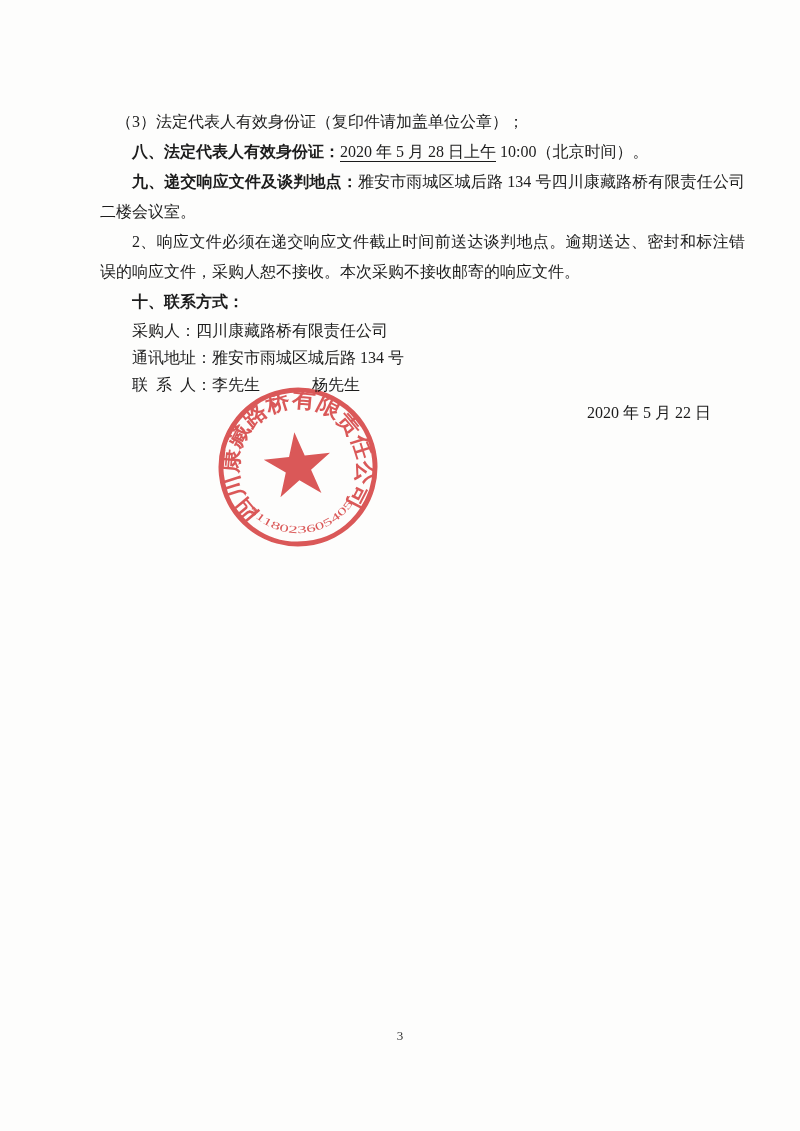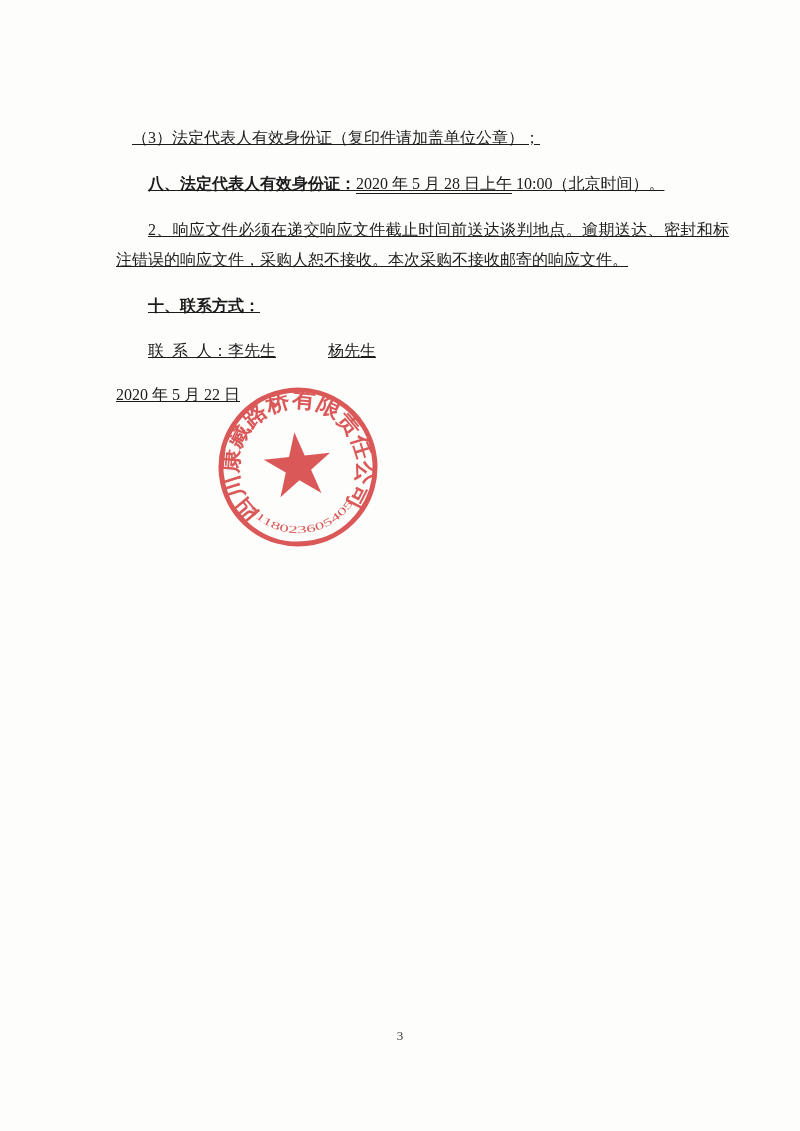--- a/index.html
+++ b/index.html
@@ -6,56 +6,59 @@
   body{
     width:800px;height:1131px;position:relative;
     background:#fdfdfc;overflow:hidden;
     font-family:"Liberation Serif","DejaVu Serif",serif;
     color:#1c1c1c;
   }
   .doc{
     position:absolute;top:107px;left:100px;width:645px;
     font-size:16px;line-height:30px;text-align:justify;
   }
-  .doc p{margin:16px;text-decoration:underline;}
+  .doc p{margin:0;}
   .item{text-indent:1em;}
   .para{text-indent:2em;}
   .sec9{margin-top:12px;}
   .h{font-weight:bold;}
   .u{text-decoration:underline;text-underline-offset:4px;}
   .contact-line{line-height:27px;text-indent:2em;}
   .person-2{margin-left:52px;}
   .phone{margin-right:38px;}
   .phone:last-child{margin-right:0;}
-  .date-line{text-align:left;padding-right:34px;margin-top:4px;line-height:30px;}
+  .date-line{text-align:right;padding-right:34px;margin-top:4px;line-height:30px;}
   .page-num{
     position:absolute;top:1028px;left:0;width:800px;
     text-align:center;font-size:13px;color:#333;
   }
   .seal{
     position:absolute;left:213px;top:382px;width:170px;height:170px;
     transform:rotate(-6deg);
     opacity:.85;mix-blend-mode:multiply;pointer-events:none;
   }
 </style>
 </head>
 <body>
 
 <div class="doc">
 
   <p class="item">（3）法定代表人有效身份证（复印件请加盖单位公章）；</p>
 
   <p class="para"><span class="h">八、法定代表人有效身份证：</span><span class="u">2020 年 5 月 28 日上午</span><span> 10:00（北京时间）。</span></p>
 
+  <p class="para sec9"><span class="h">九、递交响应文件及谈判地点：</span><span>雅安市雨城区城后路 134 号四川康藏路桥有限责任公司二楼会议室。</span></p>
 
   <p class="para">2、响应文件必须在递交响应文件截止时间前送达谈判地点。逾期送达、密封和标注错误的响应文件，采购人恕不接收。本次采购不接收邮寄的响应文件。</p>
 
   <p class="para h">十、联系方式：</p>
 
+  <p class="contact-line"><span>采购人：</span><span>四川康藏路桥有限责任公司</span></p>
 
+  <p class="contact-line"><span>通讯地址：</span><span>雅安市雨城区城后路 134 号</span></p>
 
   <p class="contact-line"><span>联 系 人：</span><span>李先生</span><span class="person-2">杨先生</span></p>
 
 
 
   <p class="date-line">2020 年 5 月 22 日</p>
 </div>
 
 <svg class="seal" viewBox="0 0 170 170" xmlns="http://www.w3.org/2000/svg" aria-hidden="true">
   <circle cx="85" cy="85" r="77" fill="none" stroke="#d63c3c" stroke-width="5"></circle>

